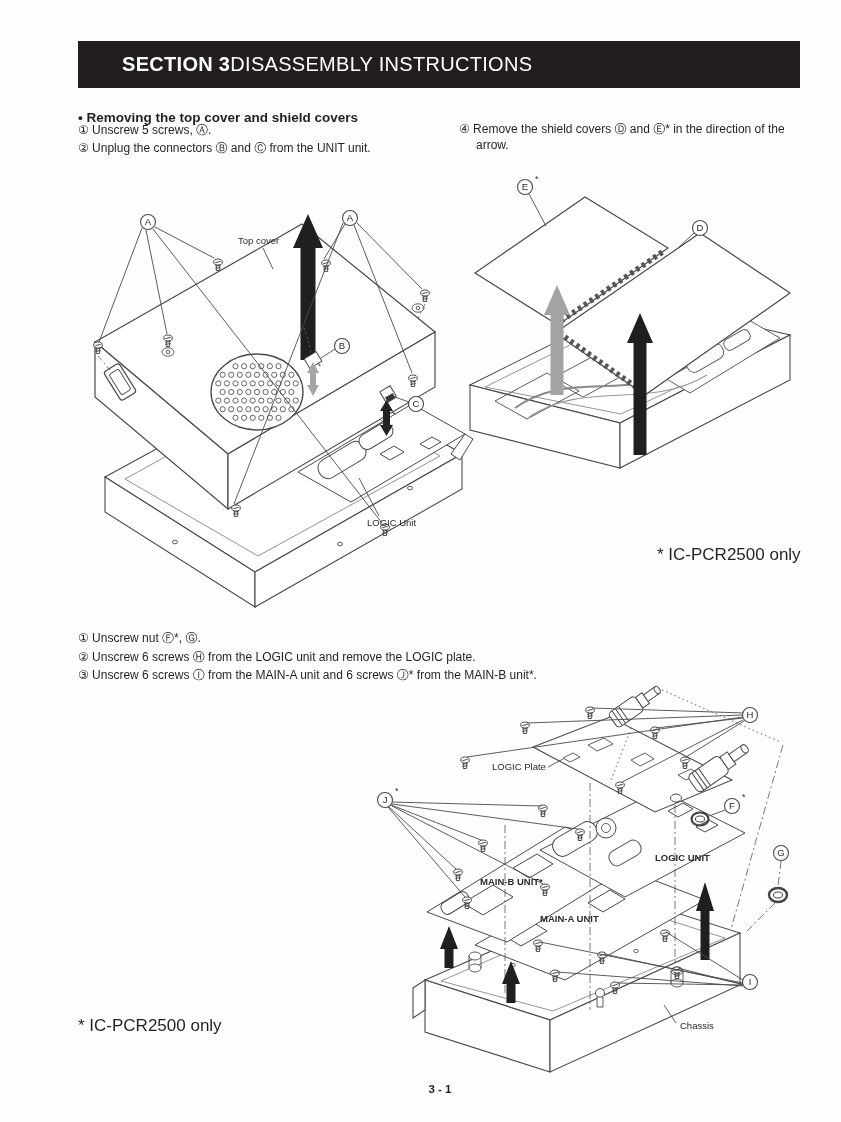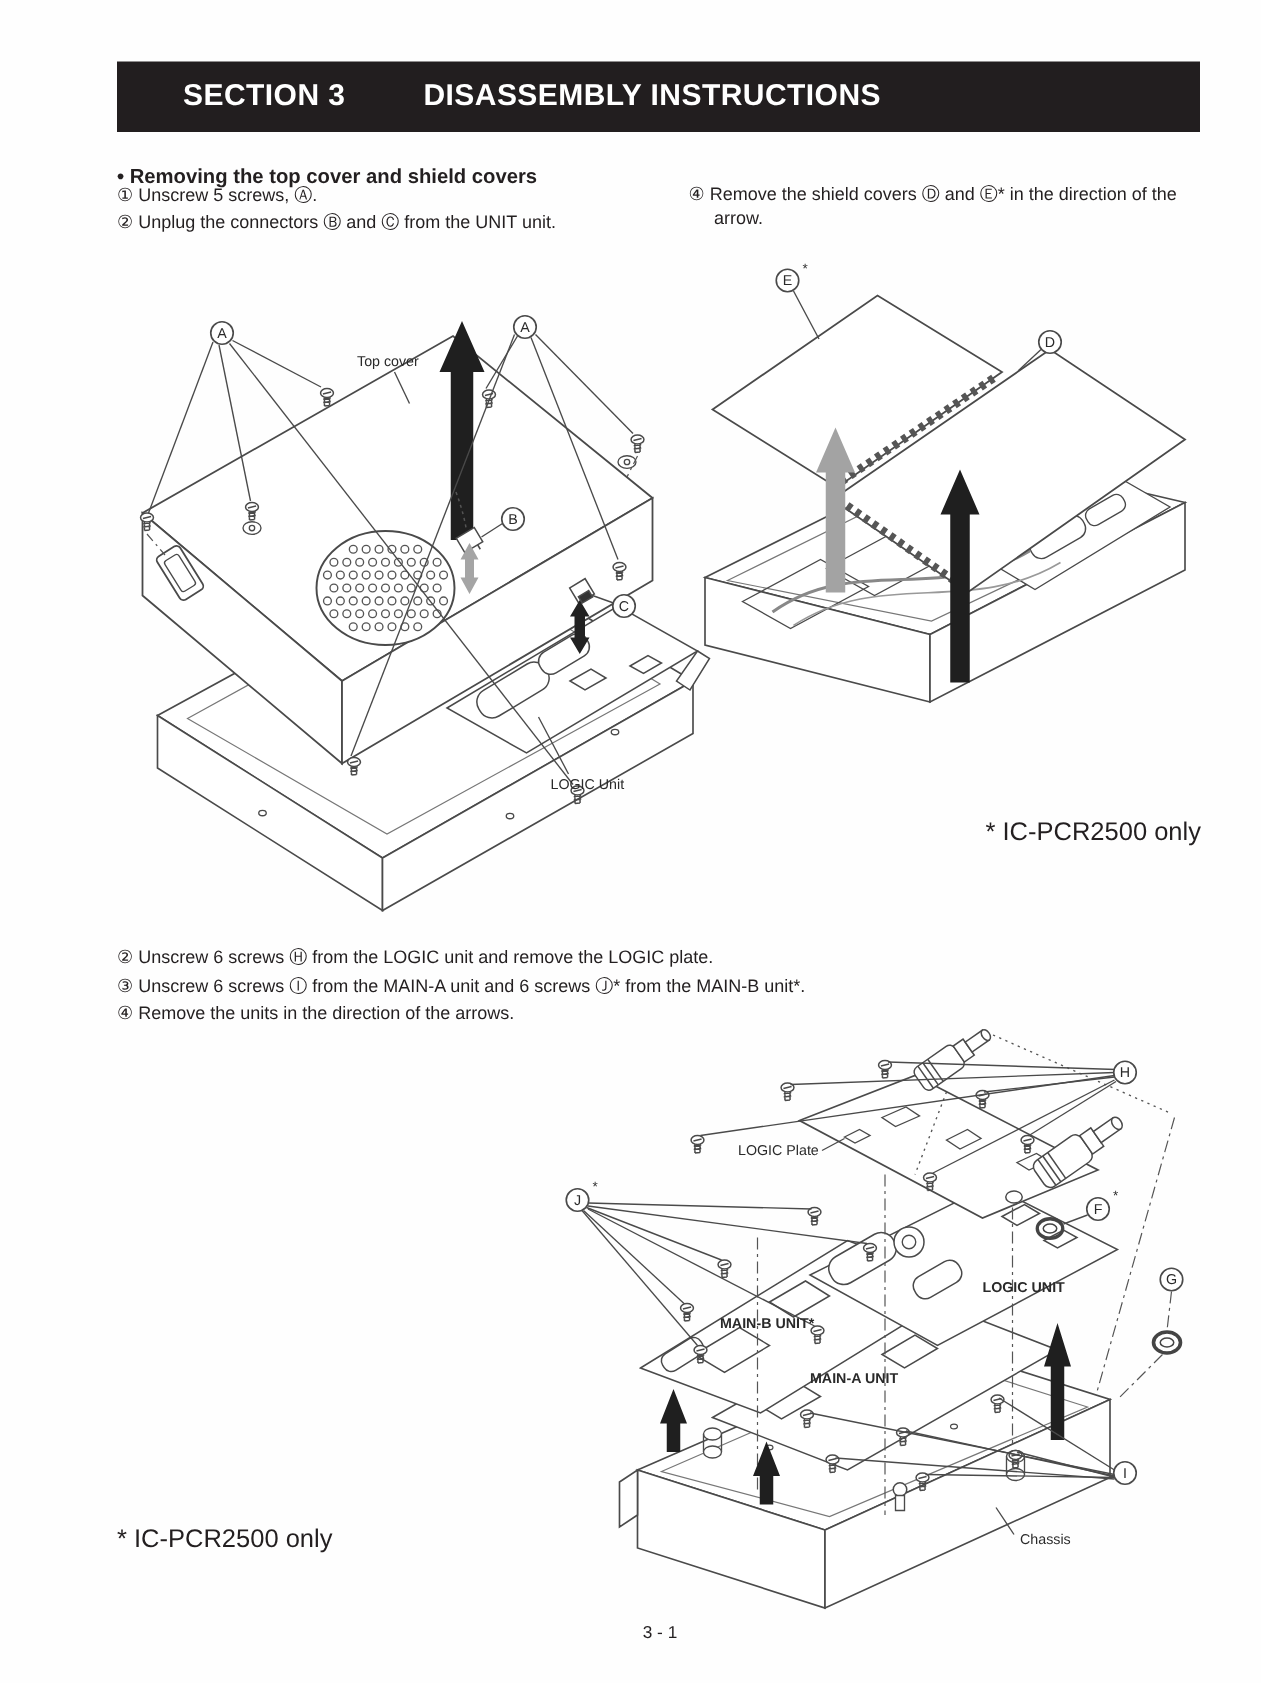--- a/index.html
+++ b/index.html
@@ -1,27 +1,27 @@
 <!DOCTYPE html>
 <html><head>
 <meta charset="utf-8">
 <style>
   html,body{margin:0;padding:0;background:#fff;}
   .page{position:relative;width:841px;height:1122px;background:#fefefe;overflow:hidden;
         font-family:"Liberation Sans","DejaVu Sans",sans-serif;color:#231f20;}
   .header-bar{position:absolute;left:78px;top:41px;width:722px;height:47px;background:#221e1f;
         color:#fff;display:flex;align-items:center;}
   .header-bar .sec{margin-left:44px;font-size:20px;font-weight:bold;letter-spacing:.3px;}
-  .header-bar .ttl{margin-left:52px;font-size:20px;font-weight:bold;letter-spacing:.3px;}
+  .header-bar .ttl{font-size:20px;font-weight:normal;letter-spacing:.3px;}
   .h2{position:absolute;font-size:13.5px;font-weight:bold;white-space:nowrap;}
   .steps{position:absolute;font-size:12px;line-height:18px;}
   .steps.s2{line-height:18.5px;}
   .hang div{padding-left:17px;text-indent:-17px;line-height:15.5px;}
   .note{position:absolute;font-size:17px;white-space:nowrap;}
-  .pagenum{position:absolute;left:380px;top:1083px;width:120px;text-align:center;font-size:11.5px;}
+  .pagenum{position:absolute;left:380px;top:1083px;width:120px;text-align:center;font-size:11.5px;font-weight:bold;}
   svg{position:absolute;overflow:visible;}
   svg text{fill:#2a2a2a;}
   .lbl{font-size:9.5px;}
   .lblb{font-size:9.5px;font-weight:bold;}
   .cl{font-size:9.5px;}
   .star{font-size:9px;}
 </style>
 </head>
 <body>
 
@@ -265,23 +265,23 @@
     <line x1="239" y1="60" x2="224" y2="74" stroke="#4a4a4a" stroke-width="0.9"></line>
     <g>
       <circle cx="245" cy="55" r="7.5" fill="#fff" stroke="#4a4a4a" stroke-width="1.1"></circle>
       <text class="cl" x="245" y="58.3" text-anchor="middle">D</text>
     </g>
   </svg>
 
   <div class="note" style="left:657px;top:545px">* IC-PCR2500 only</div>
 
   <div class="steps s2" style="left:78px;top:629px;width:540px">
+    <div>① Unscrew nut Ⓕ*, Ⓖ.</div>
     <div>② Unscrew 6 screws Ⓗ from the LOGIC unit and remove the LOGIC plate.</div>
     <div>③ Unscrew 6 screws Ⓘ from the MAIN-A unit and 6 screws Ⓙ* from the MAIN-B unit*.</div>
-    <div>④ Remove the units in the direction of the arrows.</div>
   </div>
 
   <svg style="left:363px;top:663px" width="440" height="414" viewBox="0 0 440 414">
 
     <g stroke="#4a4a4a" stroke-width="1.1" fill="#fff">
       <path d="M62,317 L257,232 L377,270 L187,357 Z"></path>
       <path d="M62,317 L187,357 L187,409 L62,369 Z"></path>
       <path d="M187,357 L377,270 L377,322 L187,409 Z"></path>
       <path d="M78,318 L255,241 L362,275 L190,348 Z" fill="none" stroke="#777" stroke-width="0.8"></path>
       <path d="M50,325 L62,317 L62,347 L50,355 Z"></path>

